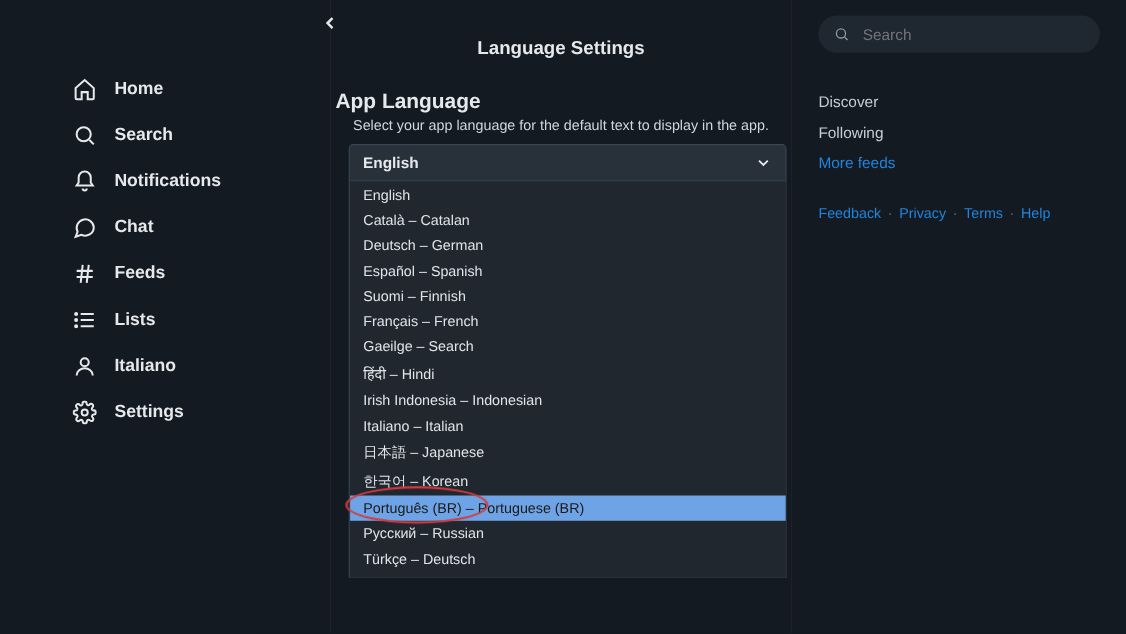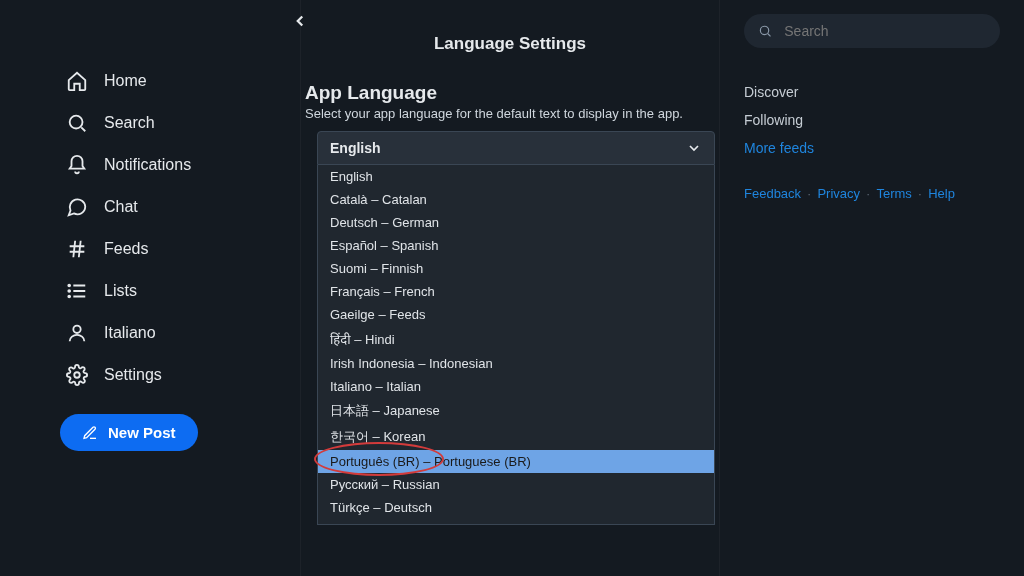--- a/index.html
+++ b/index.html
@@ -25,21 +25,21 @@
     display:flex;
   }
   
   .sidebar{
     width:300px;
     padding:20px 24px 20px 60px;
   }
   .nav{list-style:none;margin:40px 0 0 0;padding:0;}
   .nav li{
     display:flex;align-items:center;gap:16px;
-    padding:10px 6px;font-size:16px;font-weight:400;color:var(--text);
+    padding:10px 6px;font-size:16px;font-weight:700;color:var(--text);
     cursor:pointer;
   }
   .nav svg,.nav .ico{width:22px;height:22px;flex:0 0 22px;fill:none;stroke:currentColor;stroke-width:2;}
   .new-post{
     margin-top:18px;
     background:var(--accent);color:#fff;
     border:none;border-radius:24px;
     padding:10px 22px;font-size:15px;font-weight:600;
     display:inline-flex;align-items:center;gap:10px;cursor:pointer;
   }
@@ -60,21 +60,21 @@
     padding:10px 0 18px 0;
   }
   .back{
     position:absolute;left:-14px;top:8px;
     width:26px;height:26px;display:flex;align-items:center;justify-content:center;
     cursor:pointer;color:var(--text);
   }
   .back svg{width:18px;height:18px;stroke:currentColor;fill:none;stroke-width:3;}
   .section{padding:0 4px;}
   .section h3{margin:10px 0 2px 0;font-size:19px;font-weight:700;}
-  .section p{margin:2px 0 10px 0;font-size:13px;color:#cfd6dd;}
+  .section p{margin:2px 0 10px 16px;font-size:13px;color:#cfd6dd;}
   .select-wrap{position:relative;margin:0 0 0 12px;}
   .select{
     background:var(--select-bg);
     border:1px solid var(--select-border);
     border-radius:4px 4px 0 0;
     padding:8px 12px;
     display:flex;justify-content:space-between;align-items:center;
     font-size:14px;font-weight:600;cursor:pointer;
   }
   .select svg{width:16px;height:16px;stroke:var(--text);fill:none;stroke-width:2.5;}
@@ -175,27 +175,20 @@
       <span>Italiano</span>
     </li>
     <li>
       <svg viewBox="0 0 24 24">
           <circle cx="12" cy="12" r="3"></circle>
           <path d="M19.4 15a1.7 1.7 0 0 0 .3 1.8l.1.1a2 2 0 1 1-2.8 2.8l-.1-.1a1.7 1.7 0 0 0-1.8-.3 1.7 1.7 0 0 0-1 1.5V21a2 2 0 0 1-4 0v-.1a1.7 1.7 0 0 0-1-1.5 1.7 1.7 0 0 0-1.8.3l-.1.1a2 2 0 1 1-2.8-2.8l.1-.1a1.7 1.7 0 0 0 .3-1.8 1.7 1.7 0 0 0-1.5-1H3a2 2 0 0 1 0-4h.1a1.7 1.7 0 0 0 1.5-1 1.7 1.7 0 0 0-.3-1.8l-.1-.1a2 2 0 1 1 2.8-2.8l.1.1a1.7 1.7 0 0 0 1.8.3 1.7 1.7 0 0 0 1-1.5V3a2 2 0 0 1 4 0v.1a1.7 1.7 0 0 0 1 1.5 1.7 1.7 0 0 0 1.8-.3l.1-.1a2 2 0 1 1 2.8 2.8l-.1.1a1.7 1.7 0 0 0-.3 1.8 1.7 1.7 0 0 0 1.5 1H21a2 2 0 0 1 0 4h-.1a1.7 1.7 0 0 0-1.5 1z"></path>
         </svg>
       <span>Settings</span>
     </li>
   </ul>
-  <button class="new-post">
-    <svg viewBox="0 0 24 24">
-        <path d="M12 20h9"></path>
-        <path d="M16.5 3.5a2.1 2.1 0 1 1 3 3L7 19l-4 1 1-4z"></path>
-      </svg>
-    <span>New Post</span>
-  </button>
 </aside>
 
 <main class="center">
   <div class="back">
     <svg viewBox="0 0 24 24">
         <path d="m15 18-6-6 6-6"></path>
       </svg>
   </div>
   <div class="center-hdr">Language Settings</div>
 
@@ -210,21 +203,21 @@
             <path d="m6 9 6 6 6-6"></path>
           </svg>
       </div>
       <div class="options" id="options">
           <div class="option">English</div>
           <div class="option">Català – Catalan</div>
           <div class="option">Deutsch – German</div>
           <div class="option">Español – Spanish</div>
           <div class="option">Suomi – Finnish</div>
           <div class="option">Français – French</div>
-          <div class="option">Gaeilge – Feeds</div>
+          <div class="option">Gaeilge – Search</div>
           <div class="option">हिंदी – Hindi</div>
           <div class="option">Irish Indonesia – Indonesian</div>
           <div class="option">Italiano – Italian</div>
           <div class="option">日本語 – Japanese</div>
           <div class="option">한국어 – Korean</div>
           <div class="option hl">Português (BR) – Portuguese (BR)</div>
           <div class="option">Русский – Russian</div>
           <div class="option">Türkçe – Deutsch</div>
           <div class="option">Українська – Ukrainian</div>
         </div>

